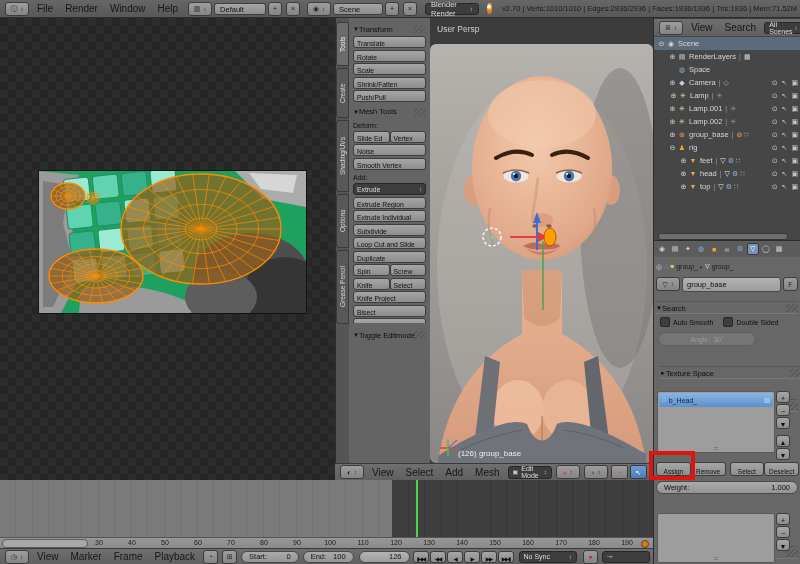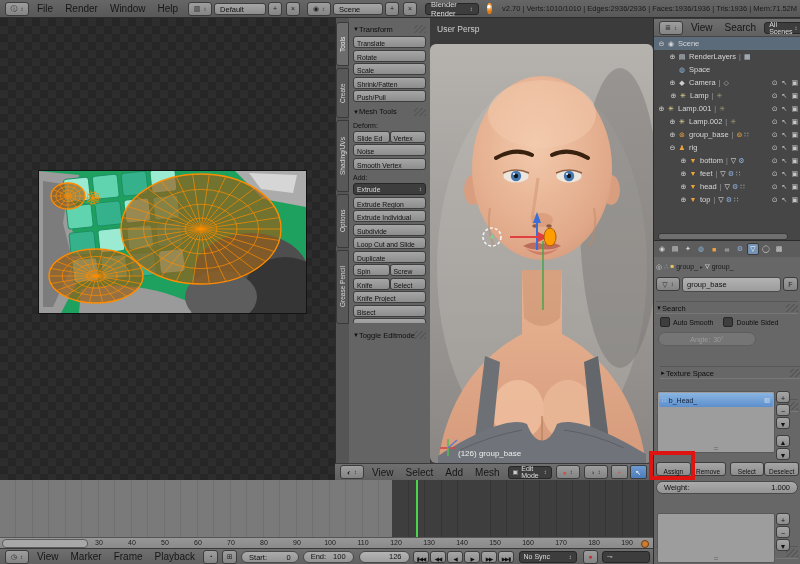--- a/index.html
+++ b/index.html
@@ -591,21 +591,21 @@
           <span class="gl ol-ic" style="color: rgb(234, 220, 150);">✳</span>
           <span>Lamp</span>
           <span class="ol-sep">|</span>
           <span class="gl" style="color: rgb(155, 149, 115); margin-right: 2px; font-size: 7px;">✳</span>
           <div class="ol-restrict">
             <span class="gl" style="color: rgb(198, 198, 198);">⊙</span>
             <span class="gl" style="color: rgb(198, 198, 198);">↖</span>
             <span class="gl" style="color: rgb(198, 198, 198);">▣</span>
           </div>
         </div>
-        <div class="ol-row" style="padding-left: 3px;">
+        <div class="ol-row" style="padding-left: 14px;">
           <span class="ol-exp">⊕</span>
           <span class="gl ol-ic" style="color: rgb(234, 220, 150);">✳</span>
           <span>Lamp.001</span>
           <span class="ol-sep">|</span>
           <span class="gl" style="color: rgb(155, 149, 115); margin-right: 2px; font-size: 7px;">✳</span>
           <div class="ol-restrict">
             <span class="gl" style="color: rgb(198, 198, 198);">⊙</span>
             <span class="gl" style="color: rgb(198, 198, 198);">↖</span>
             <span class="gl" style="color: rgb(198, 198, 198);">▣</span>
           </div>
@@ -632,33 +632,20 @@
           <div class="ol-restrict">
             <span class="gl" style="color: rgb(198, 198, 198);">⊙</span>
             <span class="gl" style="color: rgb(198, 198, 198);">↖</span>
             <span class="gl" style="color: rgb(198, 198, 198);">▣</span>
           </div>
         </div>
         <div class="ol-row" style="padding-left: 14px;">
           <span class="ol-exp">⊖</span>
           <span class="gl ol-ic" style="color: rgb(240, 162, 58);">♟</span>
           <span>rig</span>
-          <div class="ol-restrict">
-            <span class="gl" style="color: rgb(198, 198, 198);">⊙</span>
-            <span class="gl" style="color: rgb(198, 198, 198);">↖</span>
-            <span class="gl" style="color: rgb(198, 198, 198);">▣</span>
-          </div>
-        </div>
-        <div class="ol-row" style="padding-left: 25px;">
-          <span class="ol-exp">⊕</span>
-          <span class="gl ol-ic" style="color: rgb(240, 162, 58);">▼</span>
-          <span>bottom</span>
-          <span class="ol-sep">|</span>
-          <span class="gl" style="color: rgb(232, 232, 232); margin-right: 2px; font-size: 7px;">▽</span>
-          <span class="gl" style="color: rgb(140, 178, 224); margin-right: 2px; font-size: 7px;">⚙</span>
           <div class="ol-restrict">
             <span class="gl" style="color: rgb(198, 198, 198);">⊙</span>
             <span class="gl" style="color: rgb(198, 198, 198);">↖</span>
             <span class="gl" style="color: rgb(198, 198, 198);">▣</span>
           </div>
         </div>
         <div class="ol-row" style="padding-left: 25px;">
           <span class="ol-exp">⊕</span>
           <span class="gl ol-ic" style="color: rgb(240, 162, 58);">▼</span>
           <span>feet</span>
@@ -844,21 +831,21 @@
           <span class="menu">Marker</span>
           <span class="menu">Frame</span>
           <span class="menu">Playback</span>
         </div>
       <div class="ebtn" style="min-width:13px;">
           <span class="gl">◔</span>
         </div>
       <div class="ebtn" style="min-width:13px;">
           <span class="gl">⊞</span>
         </div>
-      <div class="pill" style="width:66px;height:12px;margin:0 2px;justify-content:space-between;align-items:flex-end;">
+      <div class="pill" style="width:66px;height:12px;margin:0 2px;justify-content:space-between;">
         <span>Start:</span>
         <span>0</span>
       </div>
       <div class="pill" style="width:58px;height:12px;margin:0 2px;justify-content:space-between;">
         <span>End:</span>
         <span>100</span>
       </div>
       <div class="pill" style="width:58px;height:12px;margin:0 3px;justify-content:flex-end;background:linear-gradient(#b4b4b4,#9e9e9e);">
         <span>126</span>
       </div>

